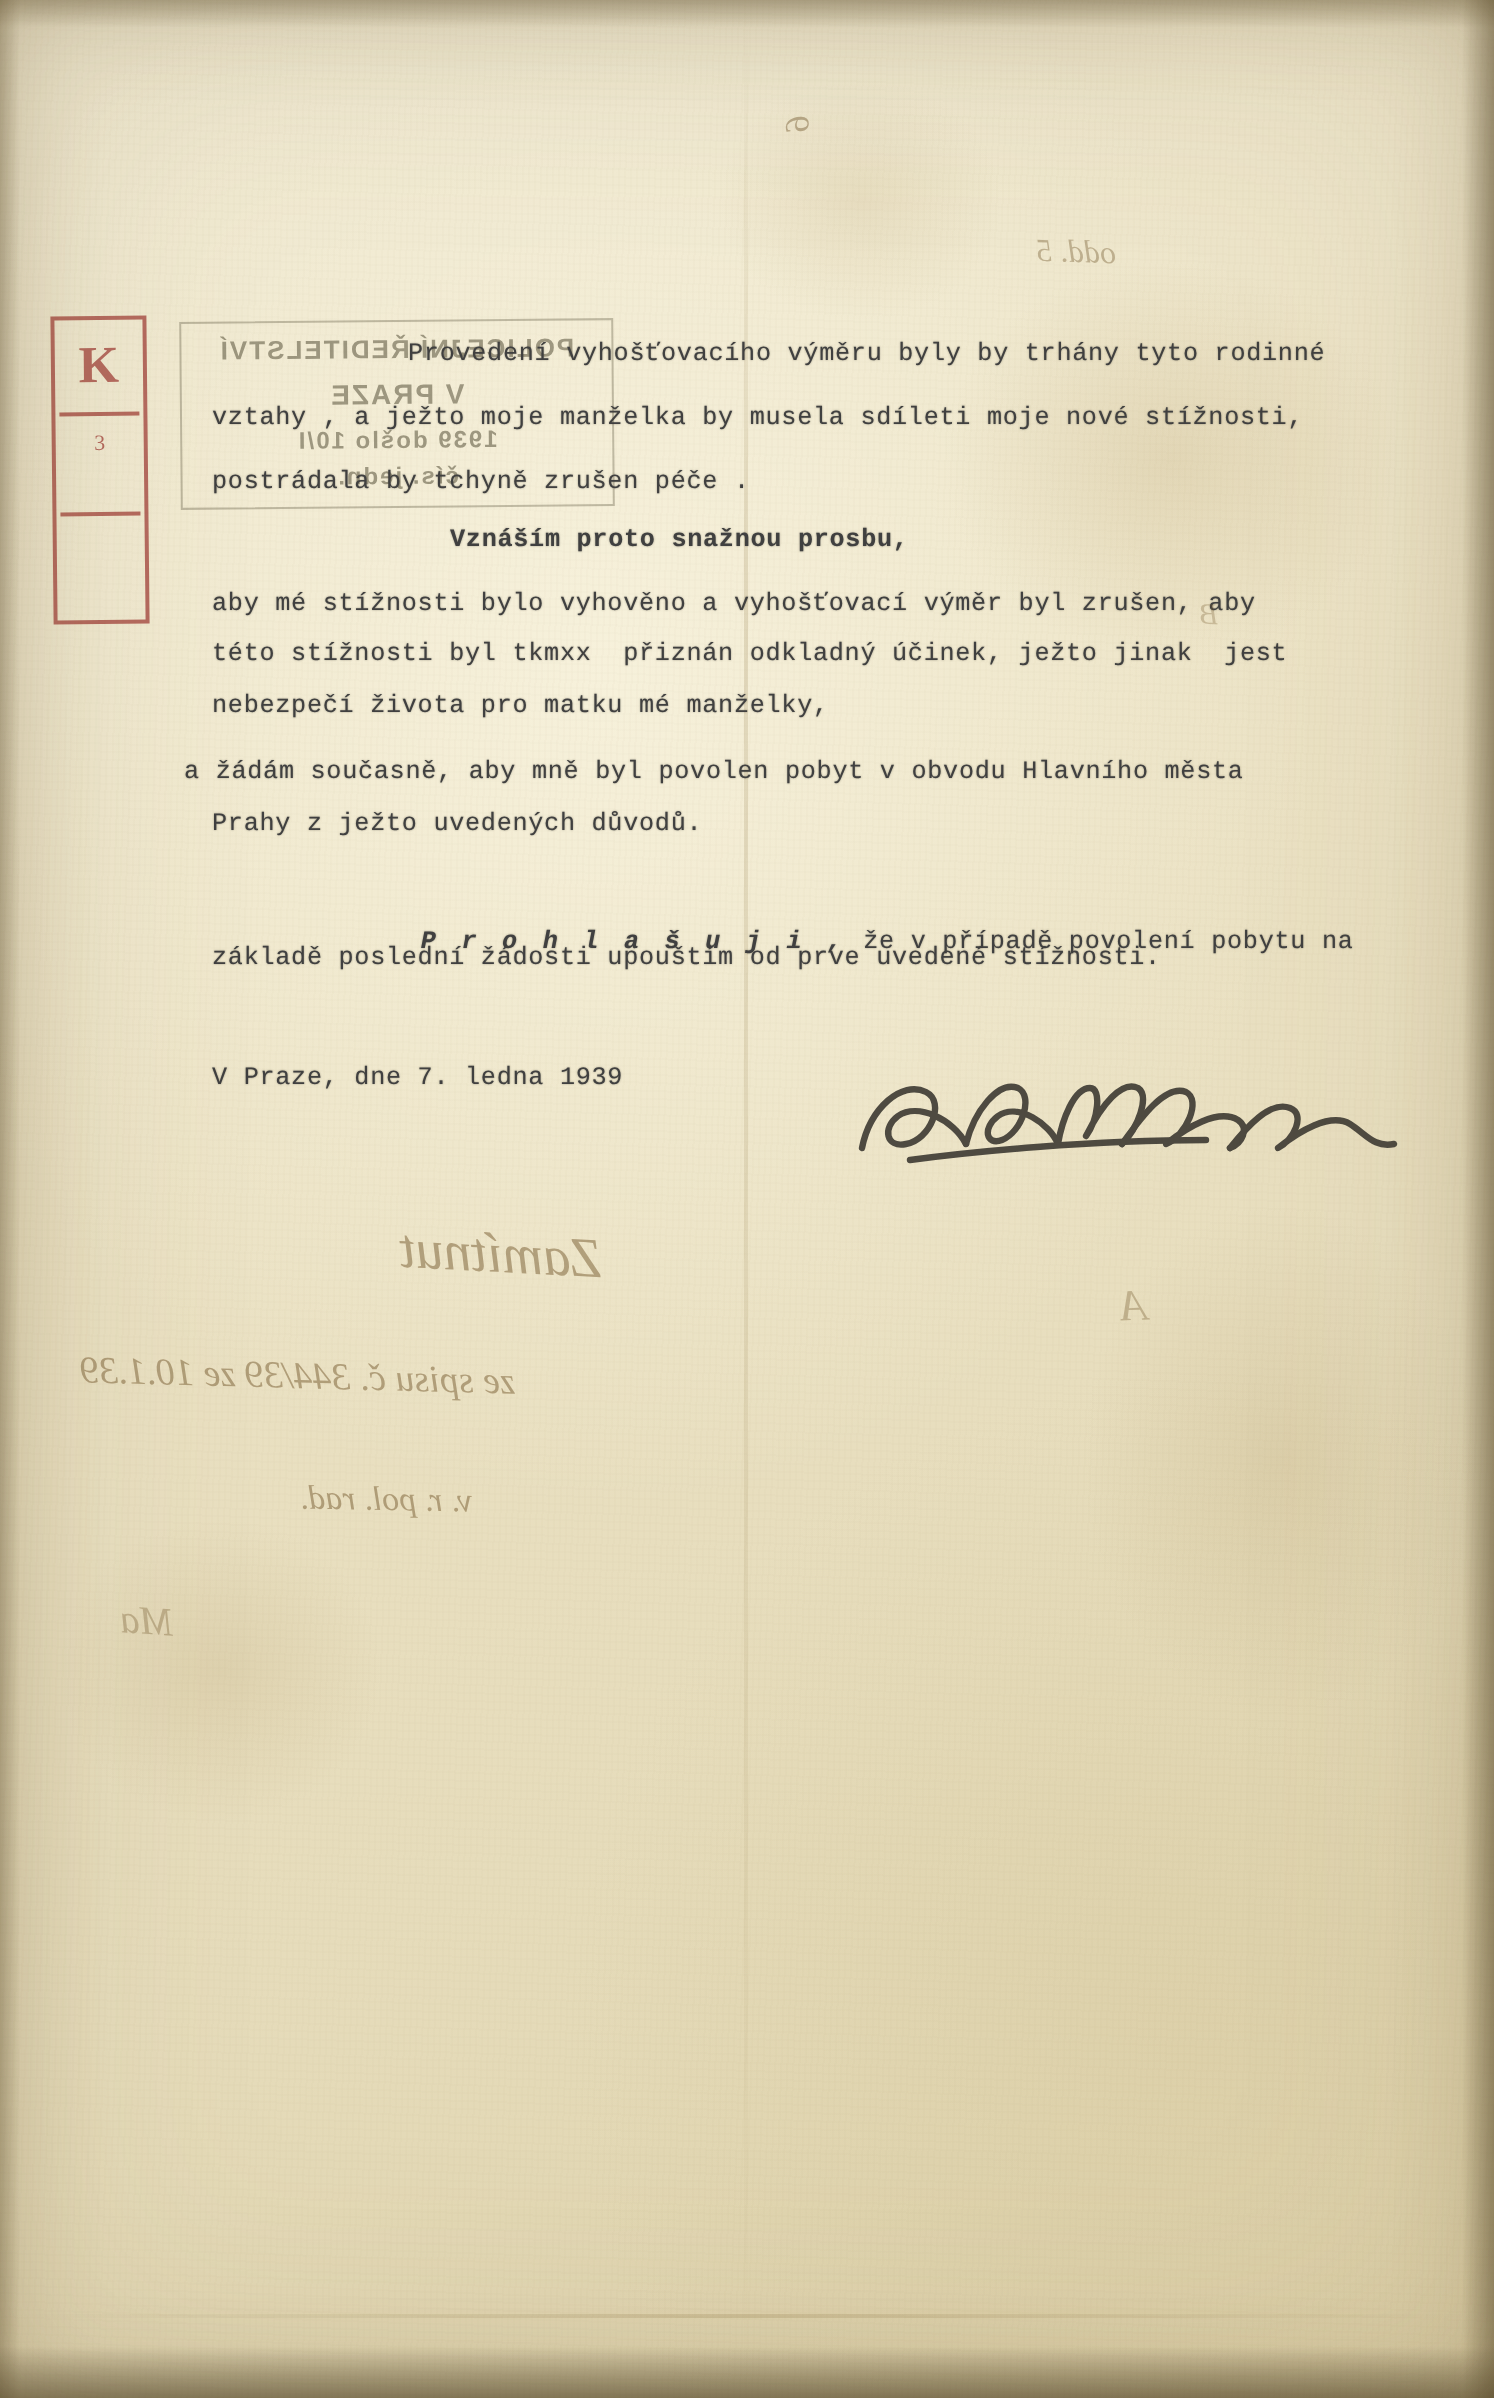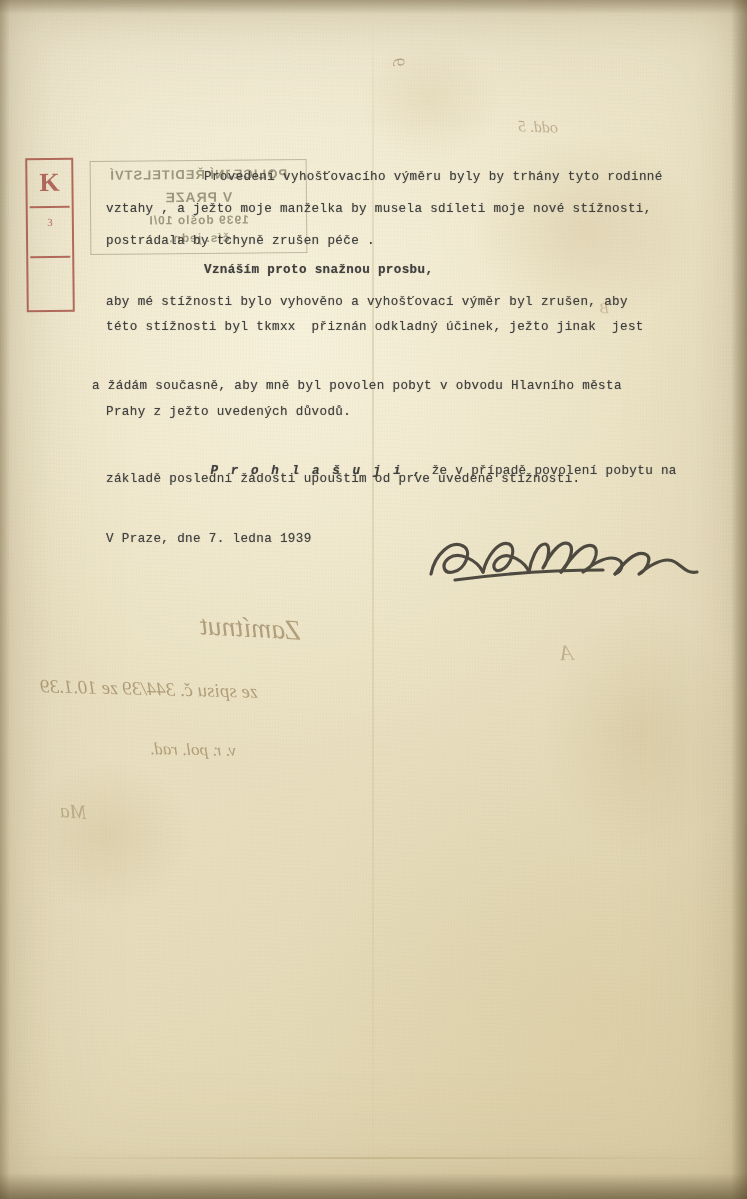--- a/index.html
+++ b/index.html
@@ -81,21 +81,21 @@
 
   
   .typed {
     position: absolute;
     color: #404040;
     font-size: 12.6px;
     letter-spacing: 0.35px;
     white-space: pre;
     text-shadow: 0 0 1px rgba(45,42,32,0.45);
   }
-  .typed.t-bold { font-weight: bold; }
+  .typed.t-bold { font-weight: bold; margin-left: 21px; }
   .typed.t-spaced { letter-spacing: 2.6px; font-weight: bold; }
 
   
   .stamp-red {
     position: absolute;
     left: 26px;
     top: 158px;
     width: 44px;
     height: 150px;
     border: 2px solid #9e3a33;
@@ -235,20 +235,21 @@
   </div>
 
   <div class="typed" style="left:204px; top:170px;">Provedení vyhošťovacího výměru byly by trhány tyto rodinné</div>
   <div class="typed" style="left:106px; top:202px;">vztahy , a ježto moje manželka by musela sdíleti moje nové stížnosti,</div>
   <div class="typed" style="left:106px; top:234px;">postrádala by tchyně zrušen péče .</div>
 
   <div class="typed t-bold" style="left:204px; top:263px;">Vznáším proto snažnou prosbu,</div>
 
   <div class="typed" style="left:106px; top:295px;">aby mé stížnosti bylo vyhověno a vyhošťovací výměr byl zrušen, aby</div>
   <div class="typed" style="left:106px; top:320px;">této stížnosti byl tkmxx  přiznán odkladný účinek, ježto jinak  jest</div>
+  <div class="typed" style="left:106px; top:346px;">nebezpečí života pro matku mé manželky,</div>
   <div class="typed" style="left:92px; top:379px;">a žádám současně, aby mně byl povolen pobyt v obvodu Hlavního města</div>
   <div class="typed" style="left:106px; top:405px;">Prahy z ježto uvedených důvodů.</div>
 
   <div style="position:absolute; left:172px; top:443px; white-space:pre;">
     <span class="typed t-spaced" style="position:static;font-style:italic;">P r o h l a š u j i ,</span><span class="typed" style="position:static;text-align:center;"> že v případě povolení pobytu na</span>
   </div>
   <div class="typed" style="left:106px; top:472px;">základě poslední žádosti upouštím od prve uvedené stížnosti.</div>
 
   <div class="typed" style="left:106px; top:532px;text-align:center;">V Praze, dne 7. ledna 1939</div>
 

